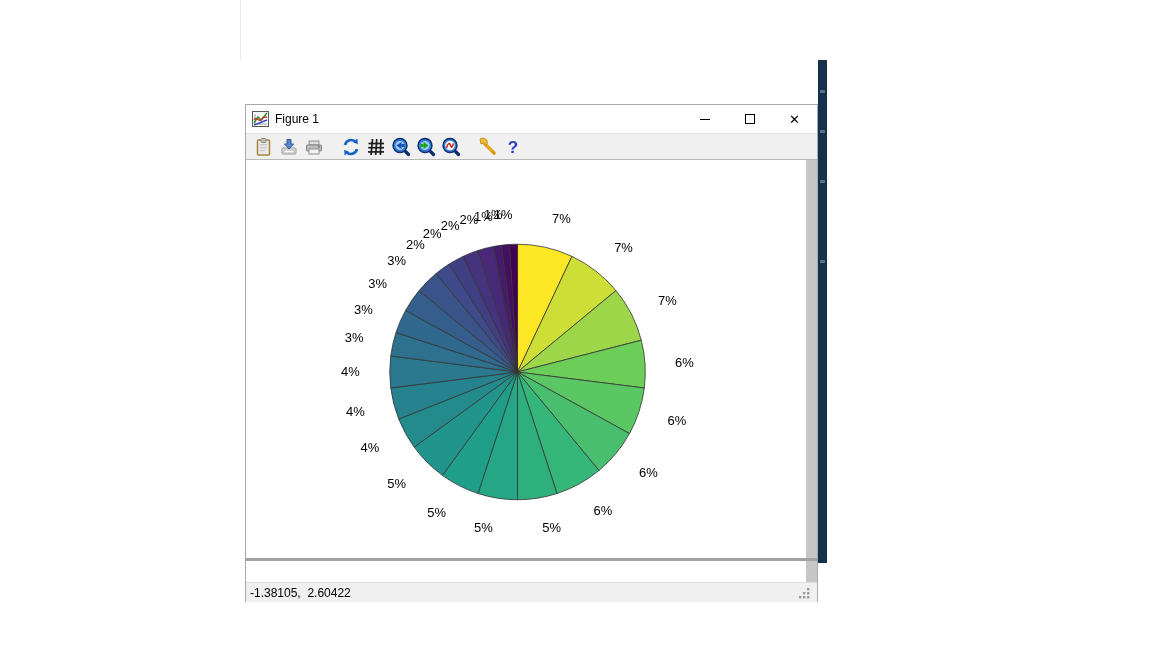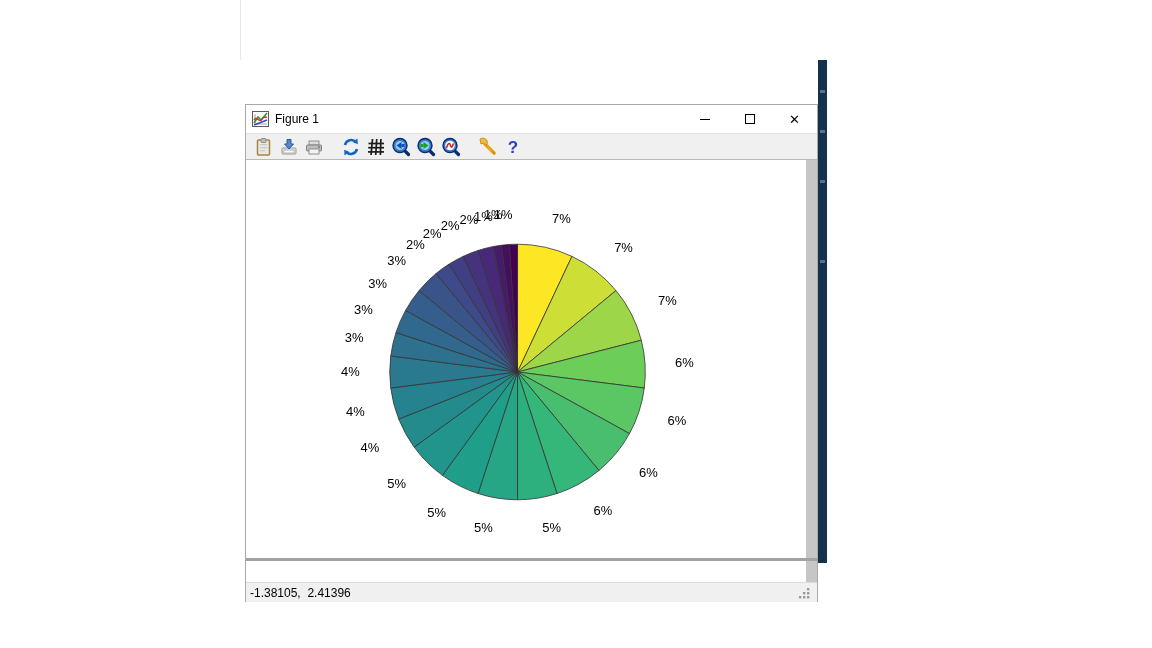--- a/index.html
+++ b/index.html
@@ -209,21 +209,21 @@
         <text x="247.3" y="60.4" text-anchor="end" class="pie-label">1%</text>
         <path d="M 272 212 L 255.96 85.01 A 128 128 0 0 1 263.96 84.25 Z" fill="#450E60" stroke="#333333" stroke-width="0.8"></path>
         <text x="257.1" y="59.2" text-anchor="end" class="pie-label">1%</text>
         <path d="M 272 212 L 263.96 84.25 A 128 128 0 0 1 272.00 84.00 Z" fill="#440154" stroke="#333333" stroke-width="0.8"></path>
         <text x="267.0" y="58.6" text-anchor="end" class="pie-label">1%</text>
       </svg>
     <div class="canvas-right-margin"></div>
   </div>
 
   <div class="status-bar">
-    <span class="status-text">-1.38105,  2.41396</span>
+    <span class="status-text">-1.38105,  2.60422</span>
     <svg class="resize-grip" viewBox="0 0 13 13">
       <g fill="#9a9a9a">
         <rect x="9" y="1" width="2.4" height="2.4"></rect>
         <rect x="9" y="5" width="2.4" height="2.4"></rect>
           <rect x="5" y="5" width="2.4" height="2.4"></rect>
         <rect x="9" y="9" width="2.4" height="2.4"></rect>
           <rect x="5" y="9" width="2.4" height="2.4"></rect>
           <rect x="1" y="9" width="2.4" height="2.4"></rect>
       </g>
     </svg>

